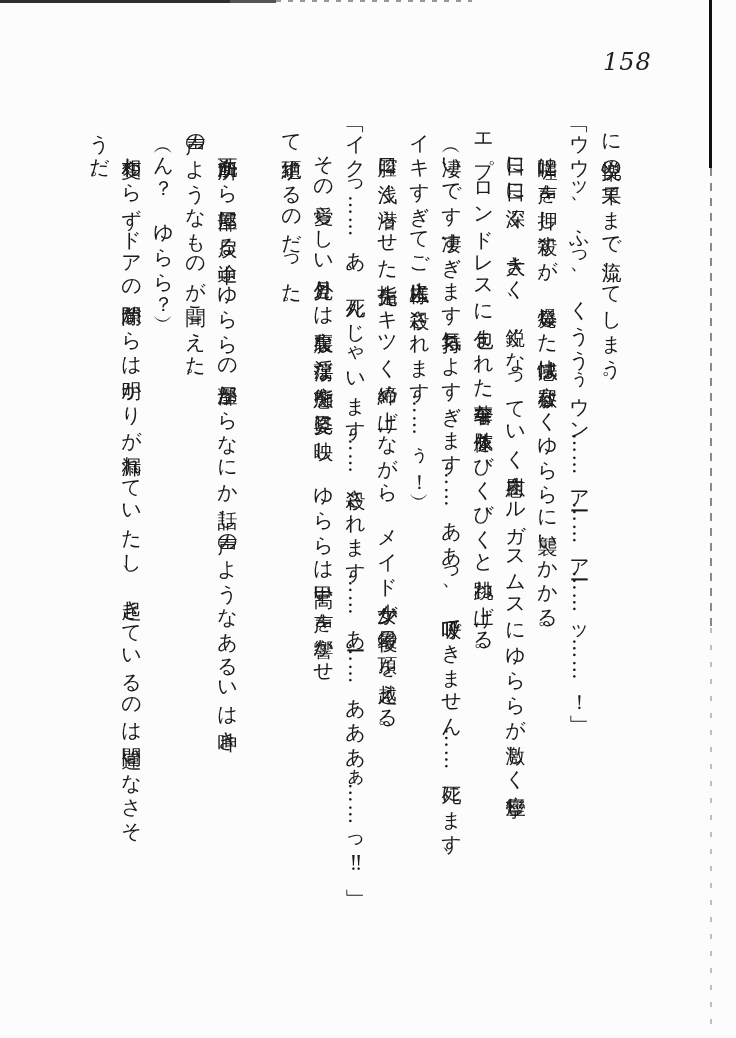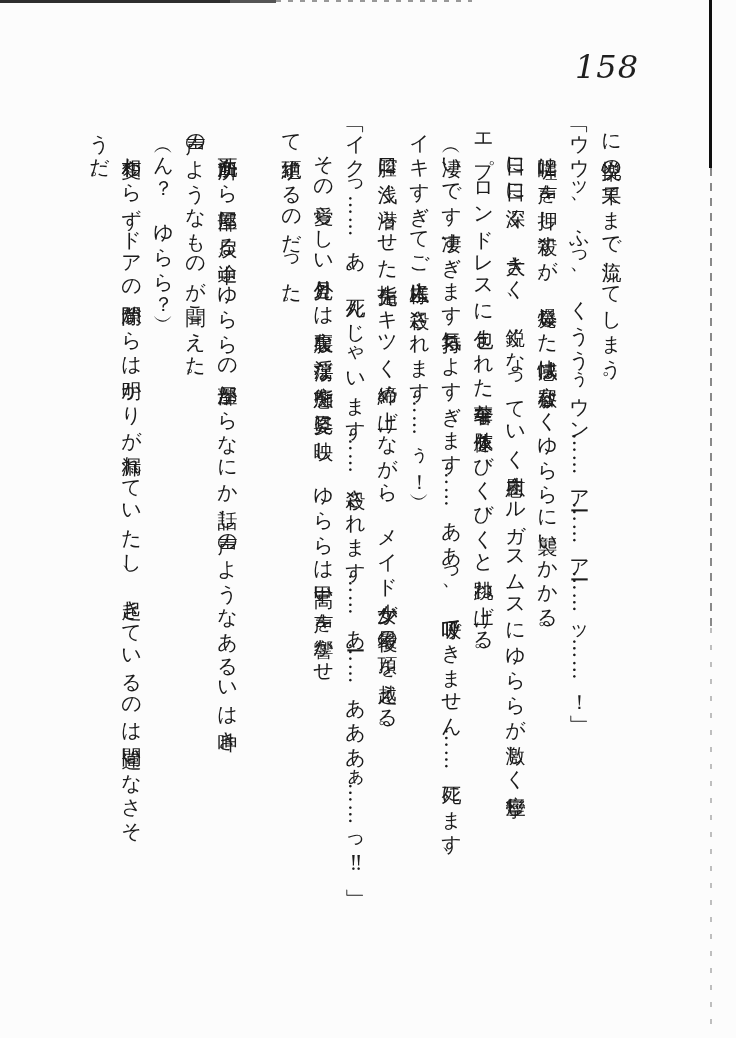--- a/index.html
+++ b/index.html
@@ -32,22 +32,22 @@
     width: 2px; height: 460px;
     background: repeating-linear-gradient(to bottom, rgba(75,75,75,.65) 0 8px, rgba(0,0,0,0) 8px 15px);
   }
   .artifact-gutter-dash-lower {
     position: absolute; top: 628px; left: 710px;
     width: 2px; height: 400px;
     background: repeating-linear-gradient(to bottom, rgba(115,115,115,.45) 0 5px, rgba(0,0,0,0) 5px 17px);
   }
   .page-number {
     position: absolute;
-    top: 48px; left: 575px;
-    font-size: 32px;
+    top: 48px; left: 603px;
+    font-size: 24px;
     font-style: italic;
     letter-spacing: 1px;
     color: #1f1f1f;
   }
   .text-block {
     position: absolute;
     top: 120px;
     right: 108px;
     height: 846px;
     writing-mode: vertical-rl;

